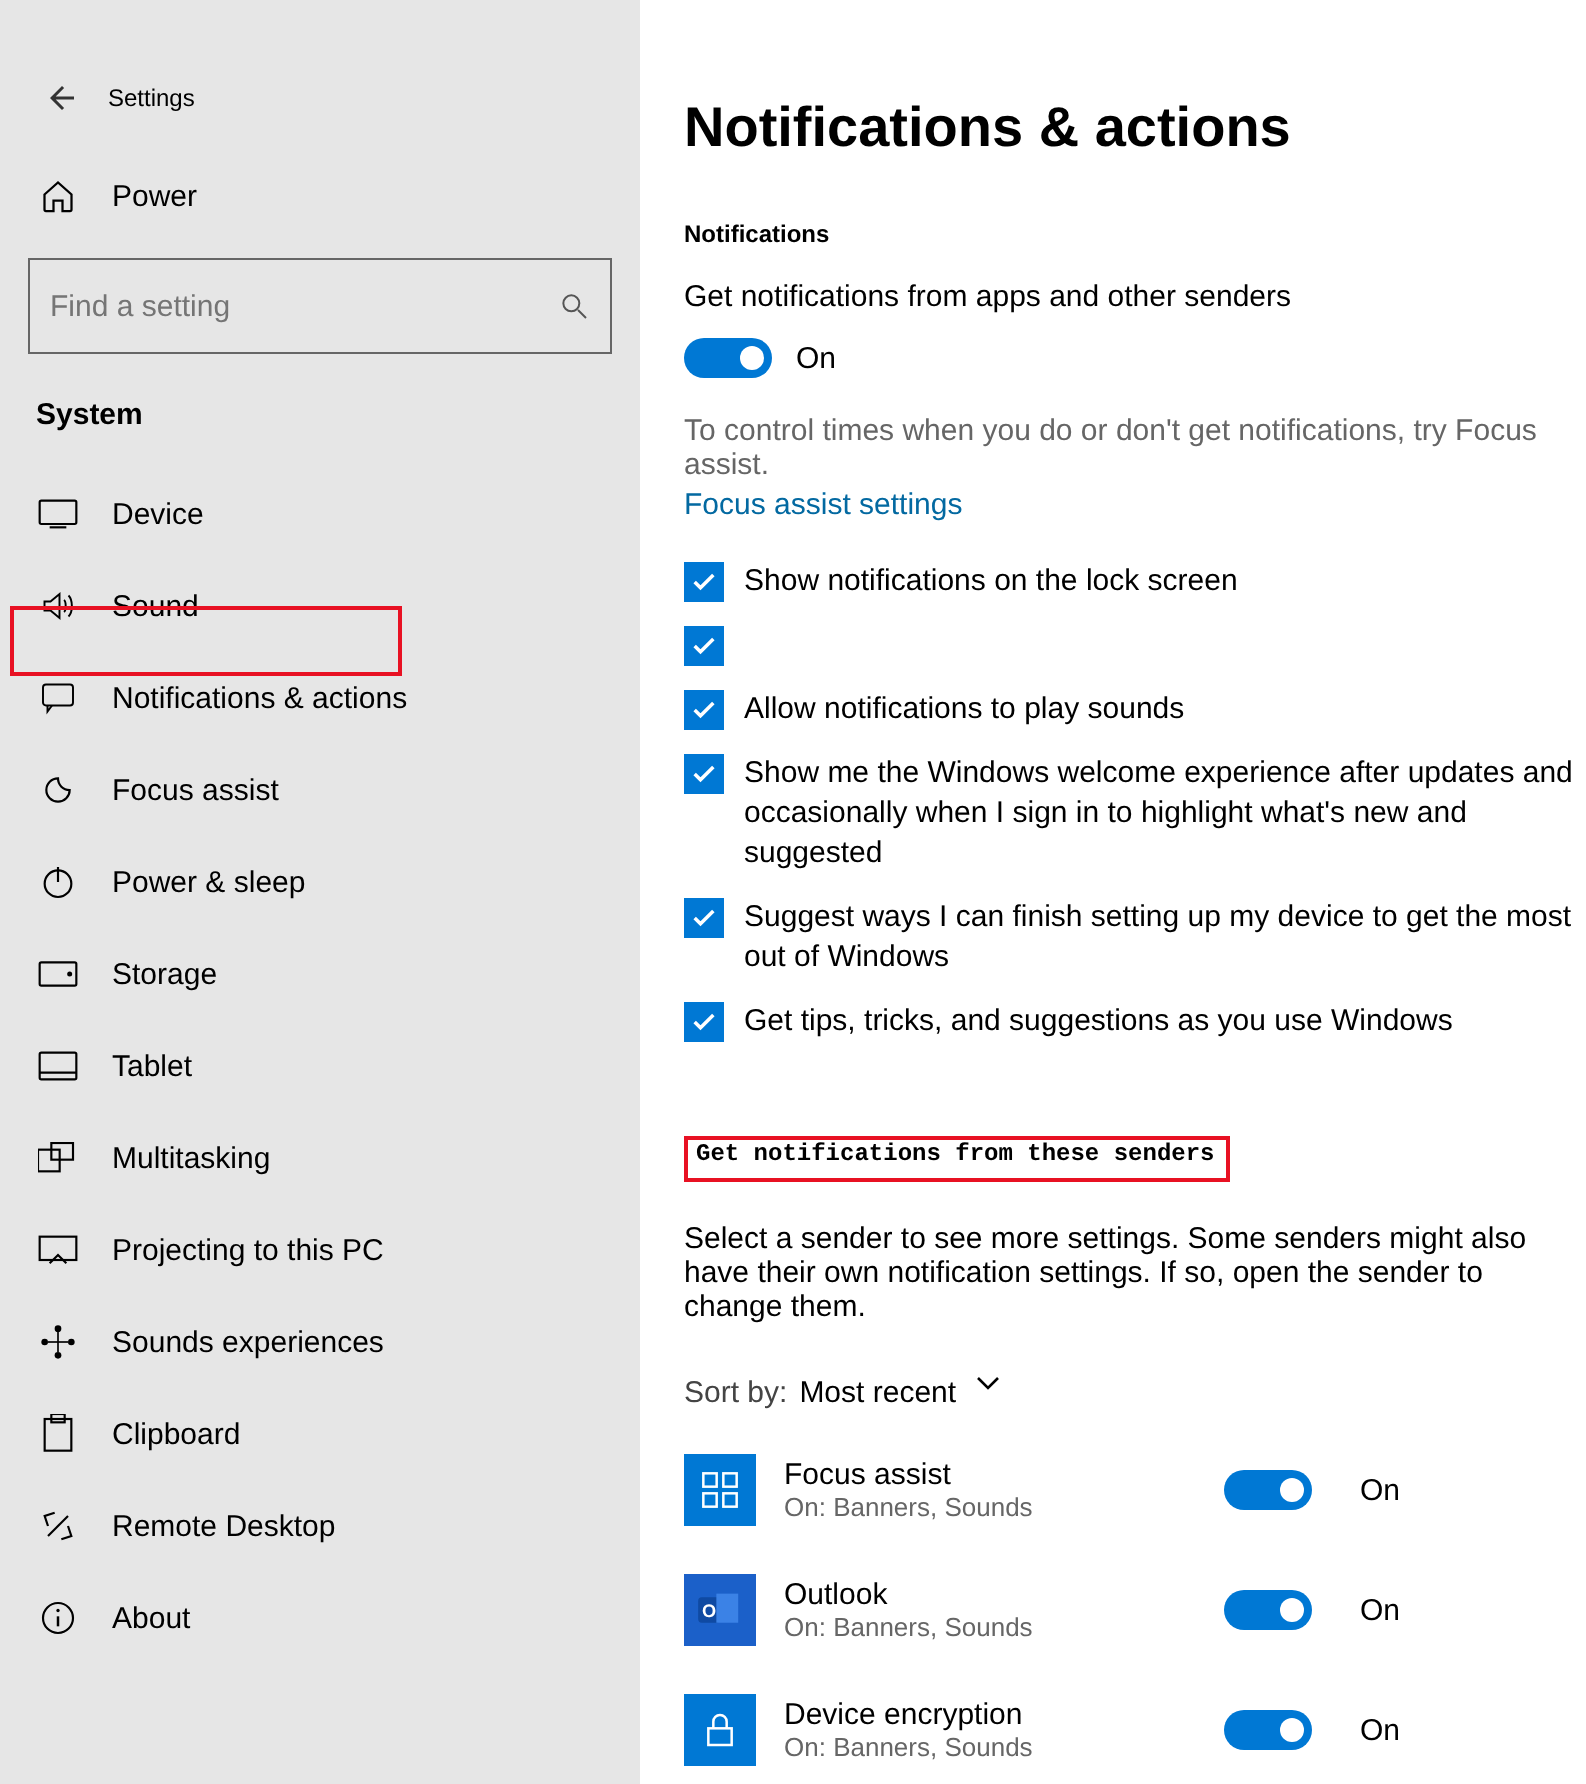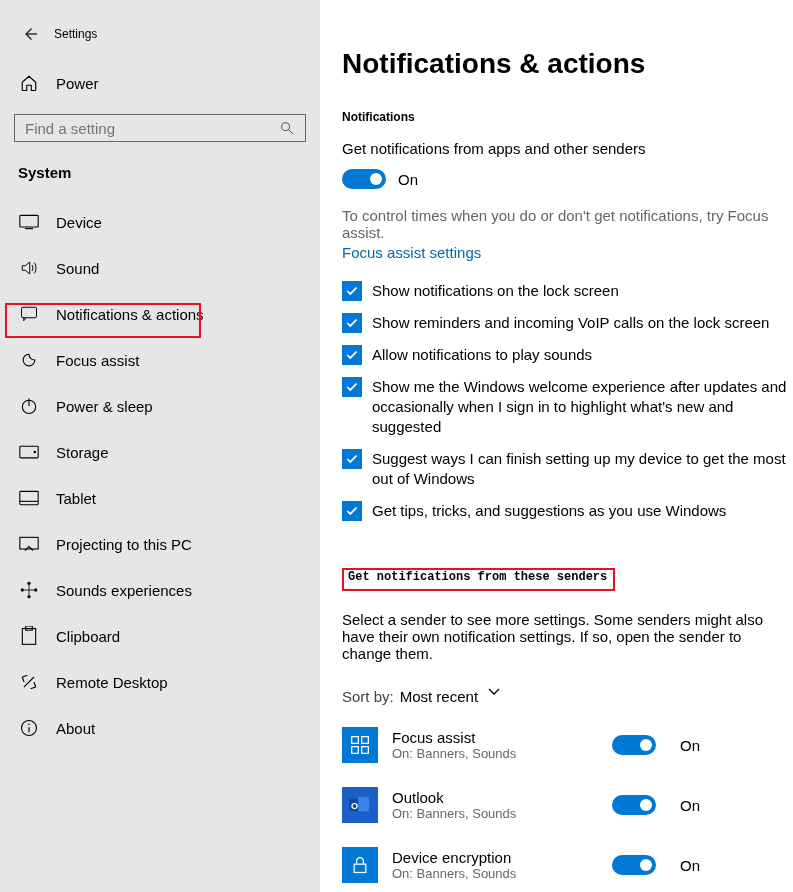--- a/index.html
+++ b/index.html
@@ -1,25 +1,25 @@
 <!DOCTYPE html>
 <html><head>
 <meta charset="utf-8">
 <style>
 * { box-sizing: border-box; margin: 0; padding: 0; }
 body { font-family: "Segoe UI", Arial, sans-serif; font-size: 14px; color: #000; background: #fff; width: 793px; height: 892px; overflow: hidden; display: flex; }
-.sidebar { width: 320px; background: #e6e6e6; height: 100%; padding-top: 20px; }
+.sidebar { width: 320px; background: #e6e6e6; height: 100%; padding-top: 35px; }
 .titlebar { display: flex; align-items: center; padding: 0 20px; height: 28px; }
 .back-icon { width: 22px; height: 22px; display: flex; align-items: center; justify-content: center; }
 .app-title { font-size: 12px; margin-left: 12px; }
 .sidebar-content { padding: 16px 14px 0 14px; }
 .home-row { display: flex; align-items: center; padding: 8px 4px; margin-bottom: 12px; }
 .home-row .icon { width: 22px; height: 22px; display: flex; align-items: center; justify-content: center; margin-right: 16px; }
 .home-row .label { font-size: 15px; }
-.search-box { border: 1px solid #666; background: #e6e6e6; height: 28px; display: flex; align-items: center; padding: 0 10px; margin-bottom: 22px; }
+.search-box { border: 1px solid #666; background: #e6e6e6; height: 48px; display: flex; align-items: center; padding: 0 10px; margin-bottom: 22px; }
 .search-box input { flex: 1; border: none; background: transparent; outline: none; font-size: 15px; color: #555; }
 .search-box .search-icon { width: 16px; height: 16px; }
 .category-label { font-weight: 600; font-size: 15px; padding: 0 4px; margin-bottom: 18px; }
 .nav-list { }
 .nav-item { display: flex; align-items: center; padding: 12px 4px; cursor: pointer; }
 .nav-item .icon { width: 22px; height: 22px; display: flex; align-items: center; justify-content: center; margin-right: 16px; }
 .nav-item .label { font-size: 15px; }
 .nav-item.selected { position: relative; }
 .highlight-box { position: absolute; left: 5px; top: 303px; width: 196px; height: 35px; border: 2px solid #e81123; pointer-events: none; }
 .main { flex: 1; padding: 48px 0 0 22px; height: 100%; overflow: hidden; }
@@ -141,20 +141,29 @@
             <svg width="20" height="16" viewBox="0 0 24 18">
               <rect x="1" y="1" width="22" height="16" rx="1" fill="none" stroke="#000" stroke-width="1.3"></rect>
               <line x1="1" y1="13" x2="23" y2="13" stroke="#000" stroke-width="1.3"></line>
             </svg>
           </span>
         <span class="label">Tablet</span>
       </div>
       <div class="nav-item">
         <span class="icon">
             <svg width="20" height="16" viewBox="0 0 24 18">
+              <rect x="0" y="4" width="13" height="13" fill="none" stroke="#000" stroke-width="1.3"></rect>
+              <rect x="8" y="0" width="13" height="10" fill="none" stroke="#000" stroke-width="1.3"></rect>
+            </svg>
+          </span>
+        <span class="label">Multitasking</span>
+      </div>
+      <div class="nav-item">
+        <span class="icon">
+            <svg width="20" height="16" viewBox="0 0 24 18">
               <rect x="1" y="1" width="22" height="14" fill="none" stroke="#000" stroke-width="1.3"></rect>
               <path d="M7 17l5-5 5 5" fill="none" stroke="#000" stroke-width="1.3"></path>
             </svg>
           </span>
         <span class="label">Projecting to this PC</span>
       </div>
       <div class="nav-item">
         <span class="icon">
             <svg width="20" height="20" viewBox="0 0 24 24">
               <circle cx="4" cy="12" r="2" fill="#000"></circle>
@@ -221,21 +230,20 @@
         </svg>
       </span>
     <span class="check-label">Show notifications on the lock screen</span>
   </div>
   <div class="check-row">
     <span class="checkbox">
         <svg width="14" height="14" viewBox="0 0 24 24">
           <path d="M4 12l5 5L20 6" stroke="#fff" stroke-width="3" fill="none"></path>
         </svg>
       </span>
-    <span class="check-label">Show reminders and incoming VoIP calls on the lock screen</span>
   </div>
   <div class="check-row">
     <span class="checkbox">
         <svg width="14" height="14" viewBox="0 0 24 24">
           <path d="M4 12l5 5L20 6" stroke="#fff" stroke-width="3" fill="none"></path>
         </svg>
       </span>
     <span class="check-label">Allow notifications to play sounds</span>
   </div>
   <div class="check-row">

